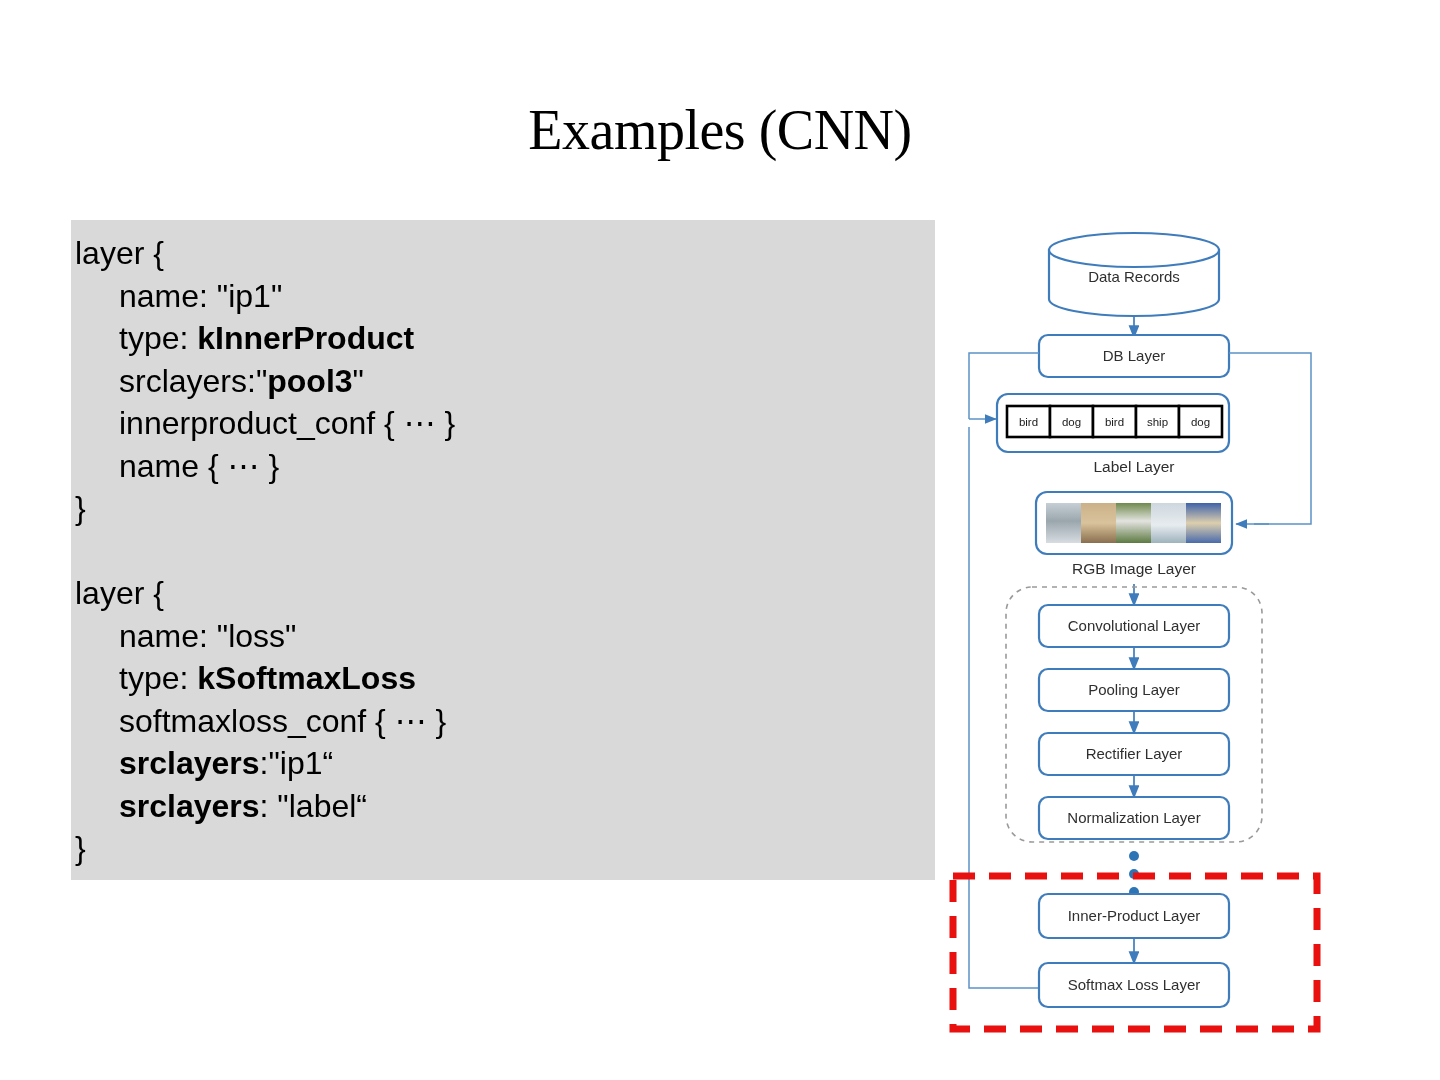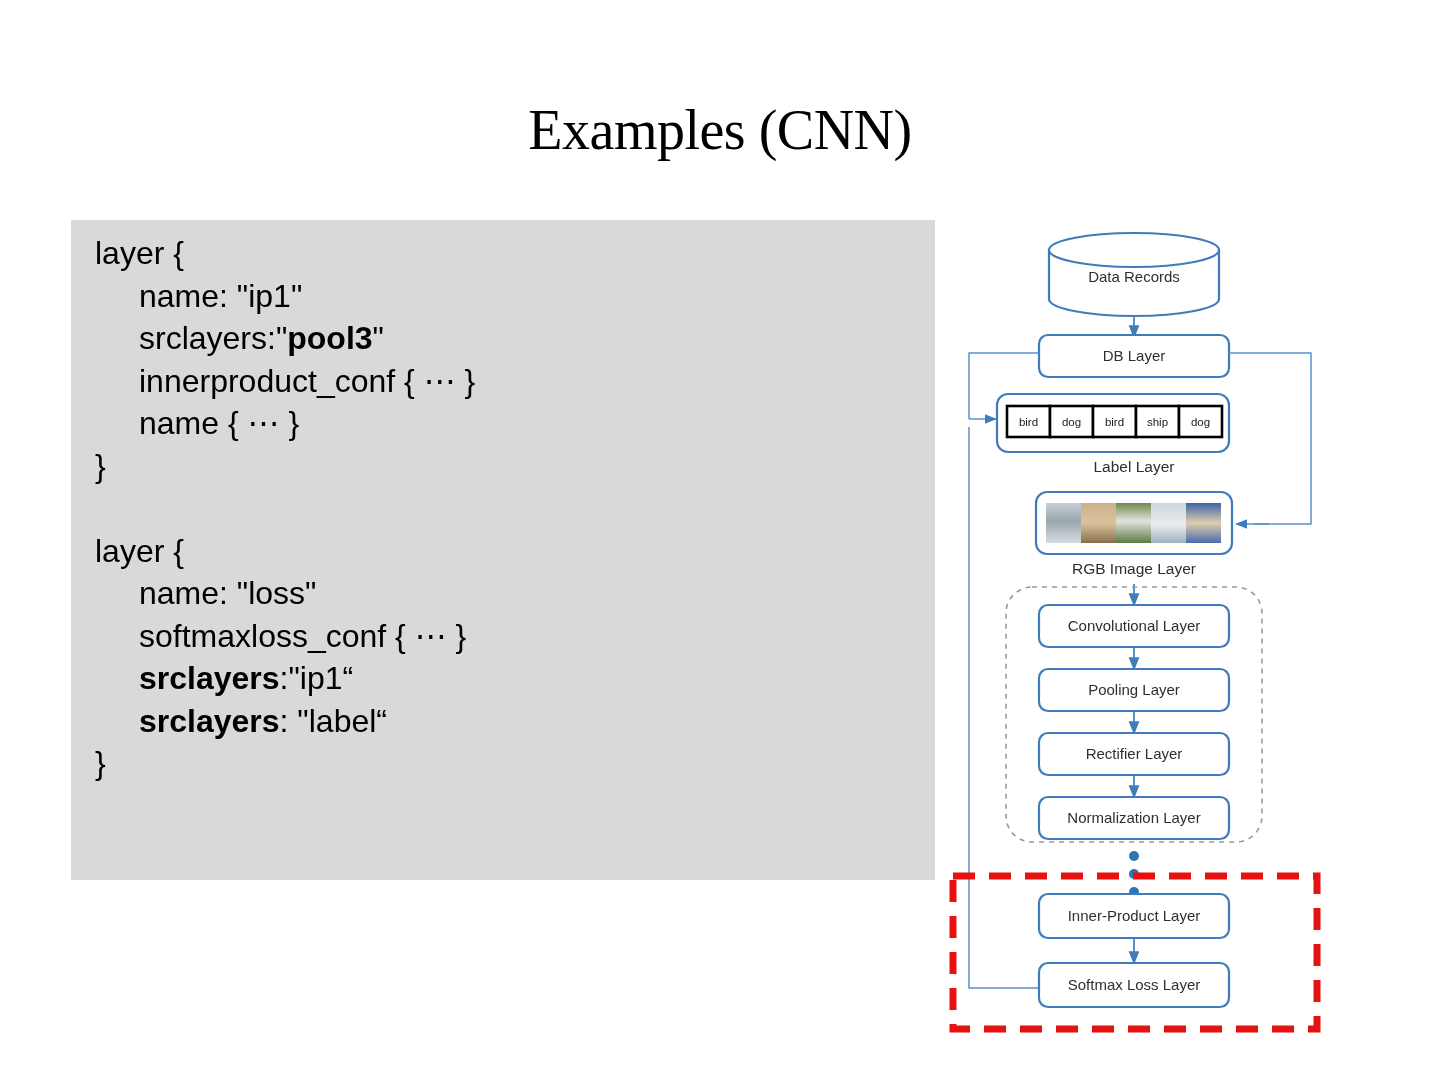--- a/index.html
+++ b/index.html
@@ -32,21 +32,21 @@
 
   
   #code-panel {
     position: absolute;
     left: 71px;
     top: 220px;
     width: 864px;
     height: 660px;
     background: #d9d9d9;
     box-sizing: border-box;
-    padding: 12px 0 0 24px;
+    padding: 12px 0 0 4px;
   }
   .code-line {
     font-family: "Liberation Sans", sans-serif;
     font-size: 32px;
     line-height: 42.5px;
     color: #000000;
     white-space: pre;
   }
   .code-line.indent { padding-left: 44px; }
   .code-line.blank  { height: 42.5px; }
@@ -120,31 +120,33 @@
 </head>
 <body>
 
 <div id="slide-title">Examples (CNN)</div>
 
 <div id="code-panel">
 
   <div>
     <div class="code-line"><span>layer {</span></div>
     <div class="code-line indent"><span>name: "ip1"</span></div>
+    <div class="code-line indent"><span>type: </span><span class="bold">kInnerProduct</span></div>
     <div class="code-line indent"><span>srclayers:"</span><span class="bold">pool3</span><span>"</span></div>
     <div class="code-line indent"><span>innerproduct_conf { ⋯ }</span></div>
     <div class="code-line indent"><span>name { ⋯ }</span></div>
     <div class="code-line"><span>}</span></div>
   </div>
 
   <div class="code-line blank"></div>
 
   <div>
     <div class="code-line"><span>layer {</span></div>
     <div class="code-line indent"><span>name: "loss"</span></div>
+    <div class="code-line indent"><span>type: </span><span class="bold">kSoftmaxLoss</span></div>
     <div class="code-line indent"><span>softmaxloss_conf { ⋯ }</span></div>
     <div class="code-line indent"><span class="bold">srclayers</span><span>:"ip1“</span></div>
     <div class="code-line indent"><span class="bold">srclayers</span><span>: "label“</span></div>
     <div class="code-line"><span>}</span></div>
   </div>
 
 </div>
 
 <div id="diagram">
 <svg width="400" height="820" viewBox="0 0 400 820" xmlns="http://www.w3.org/2000/svg">

